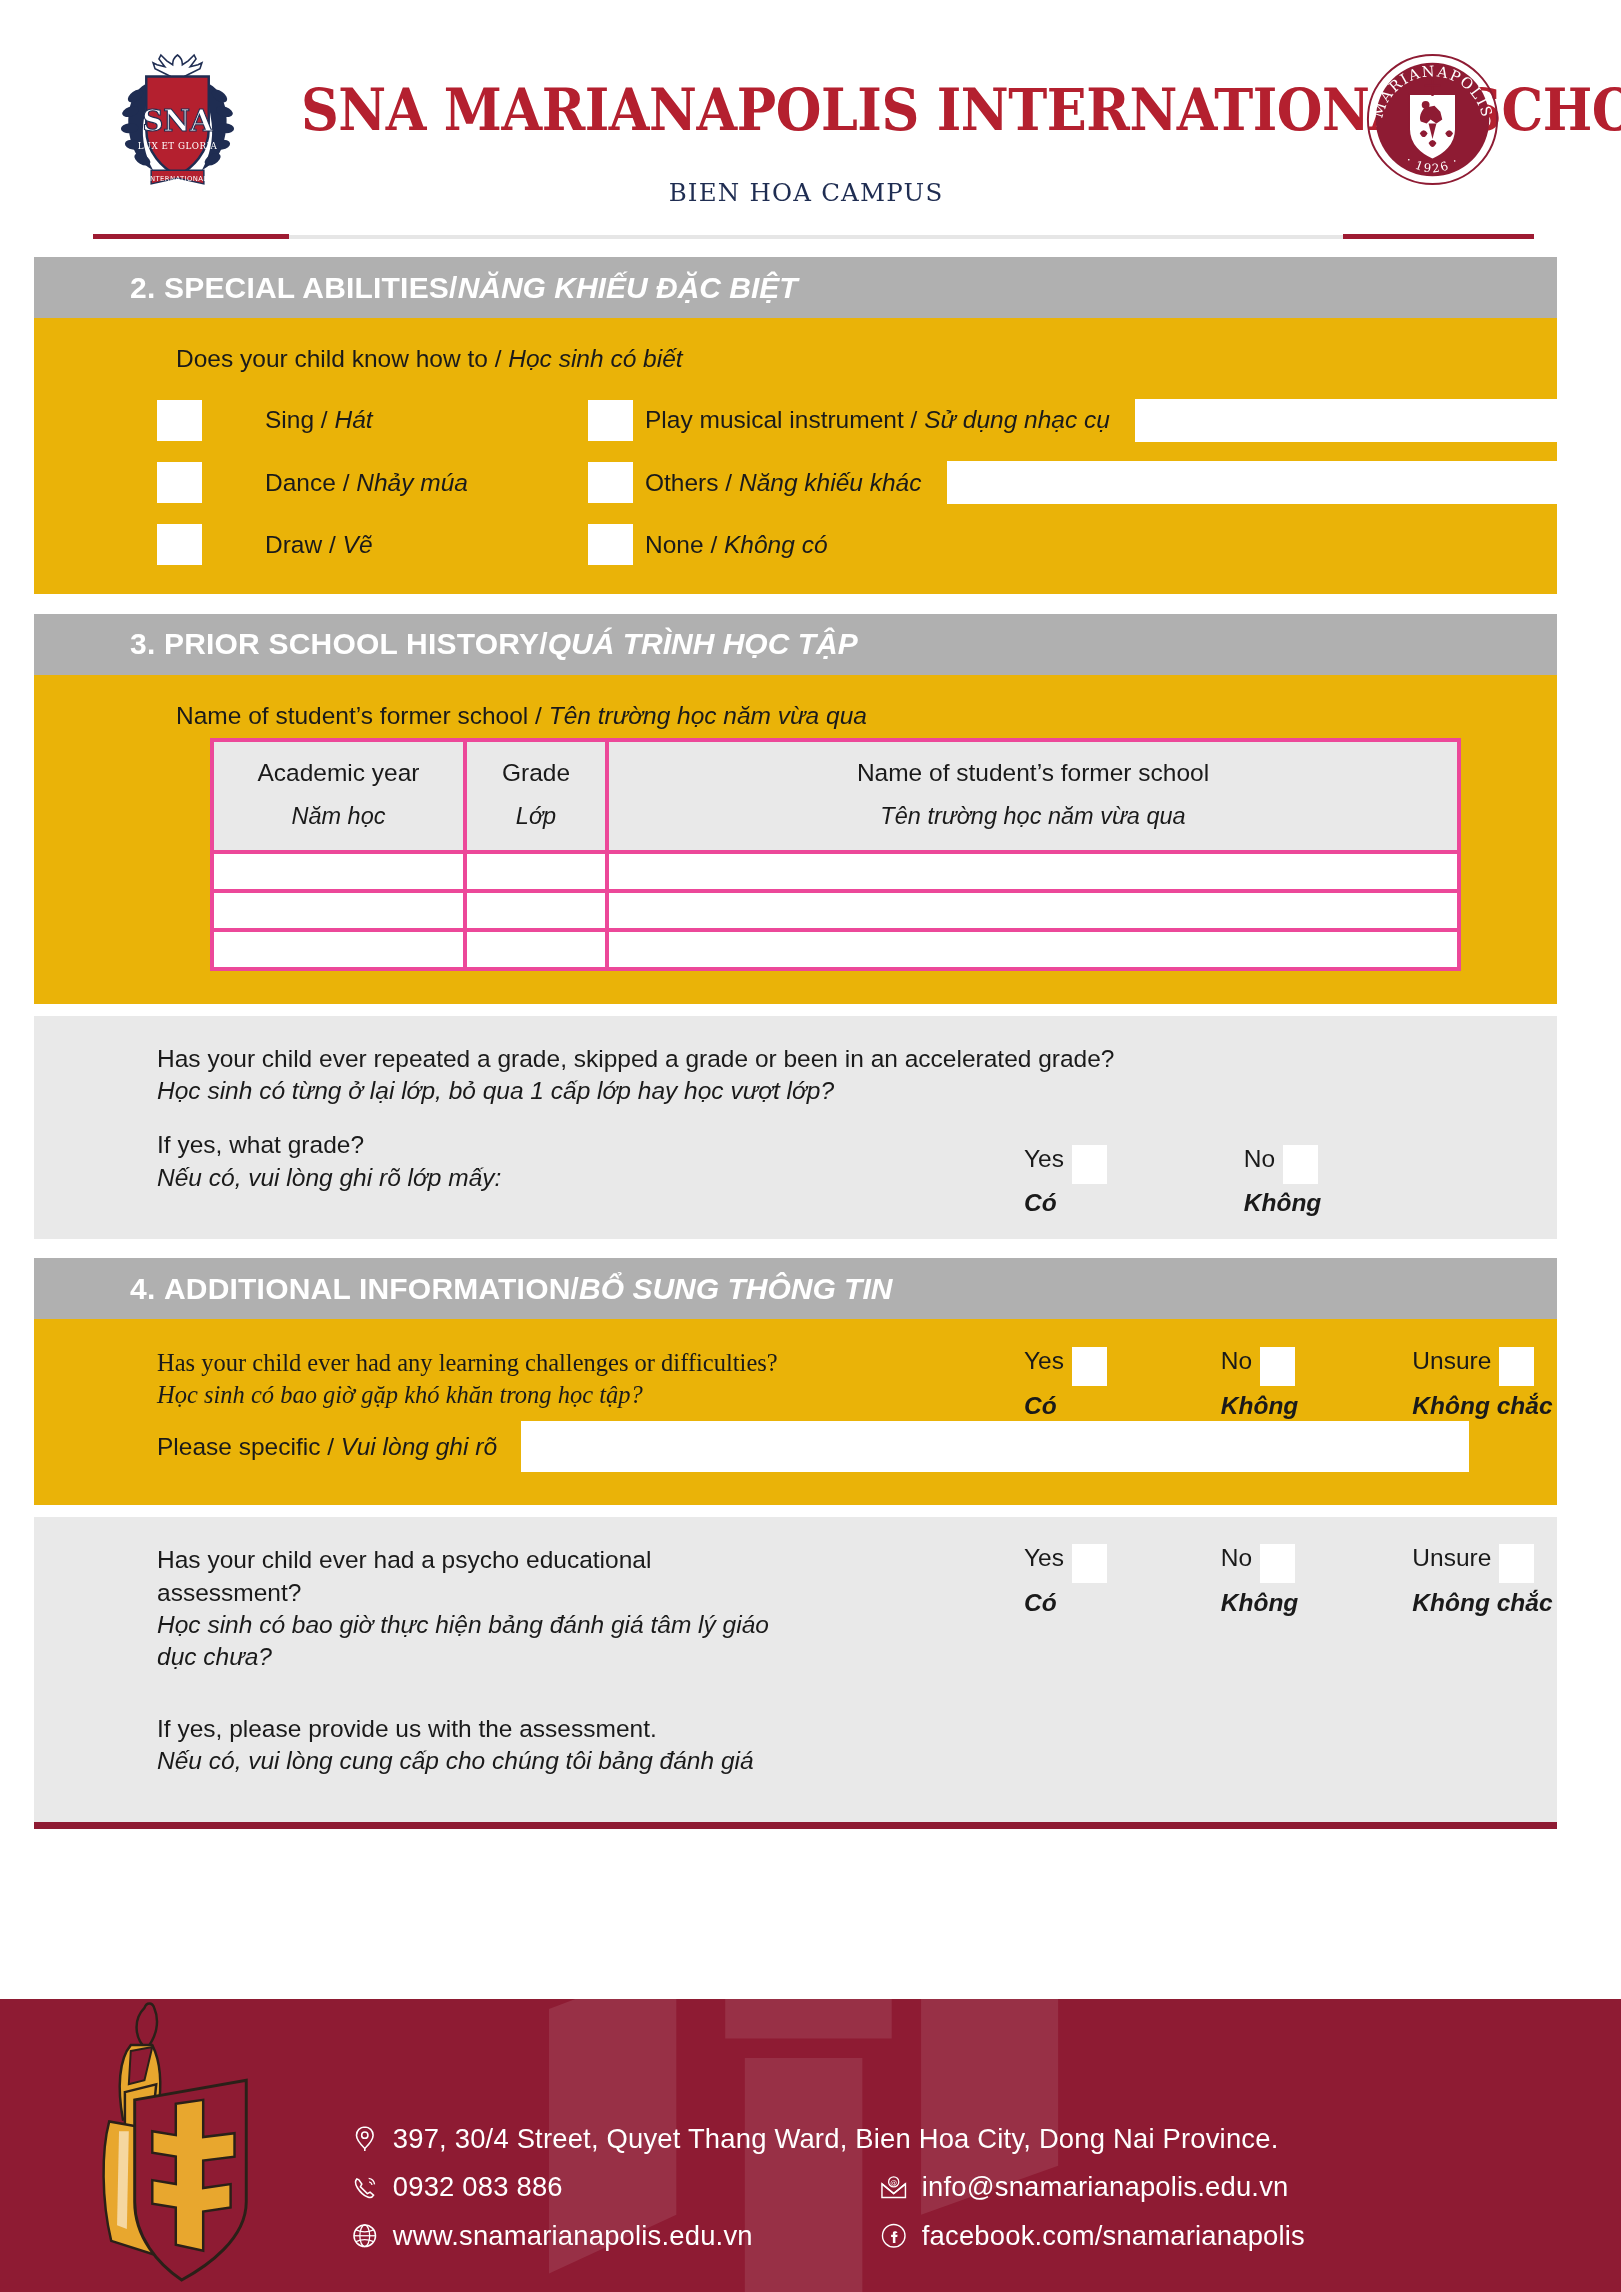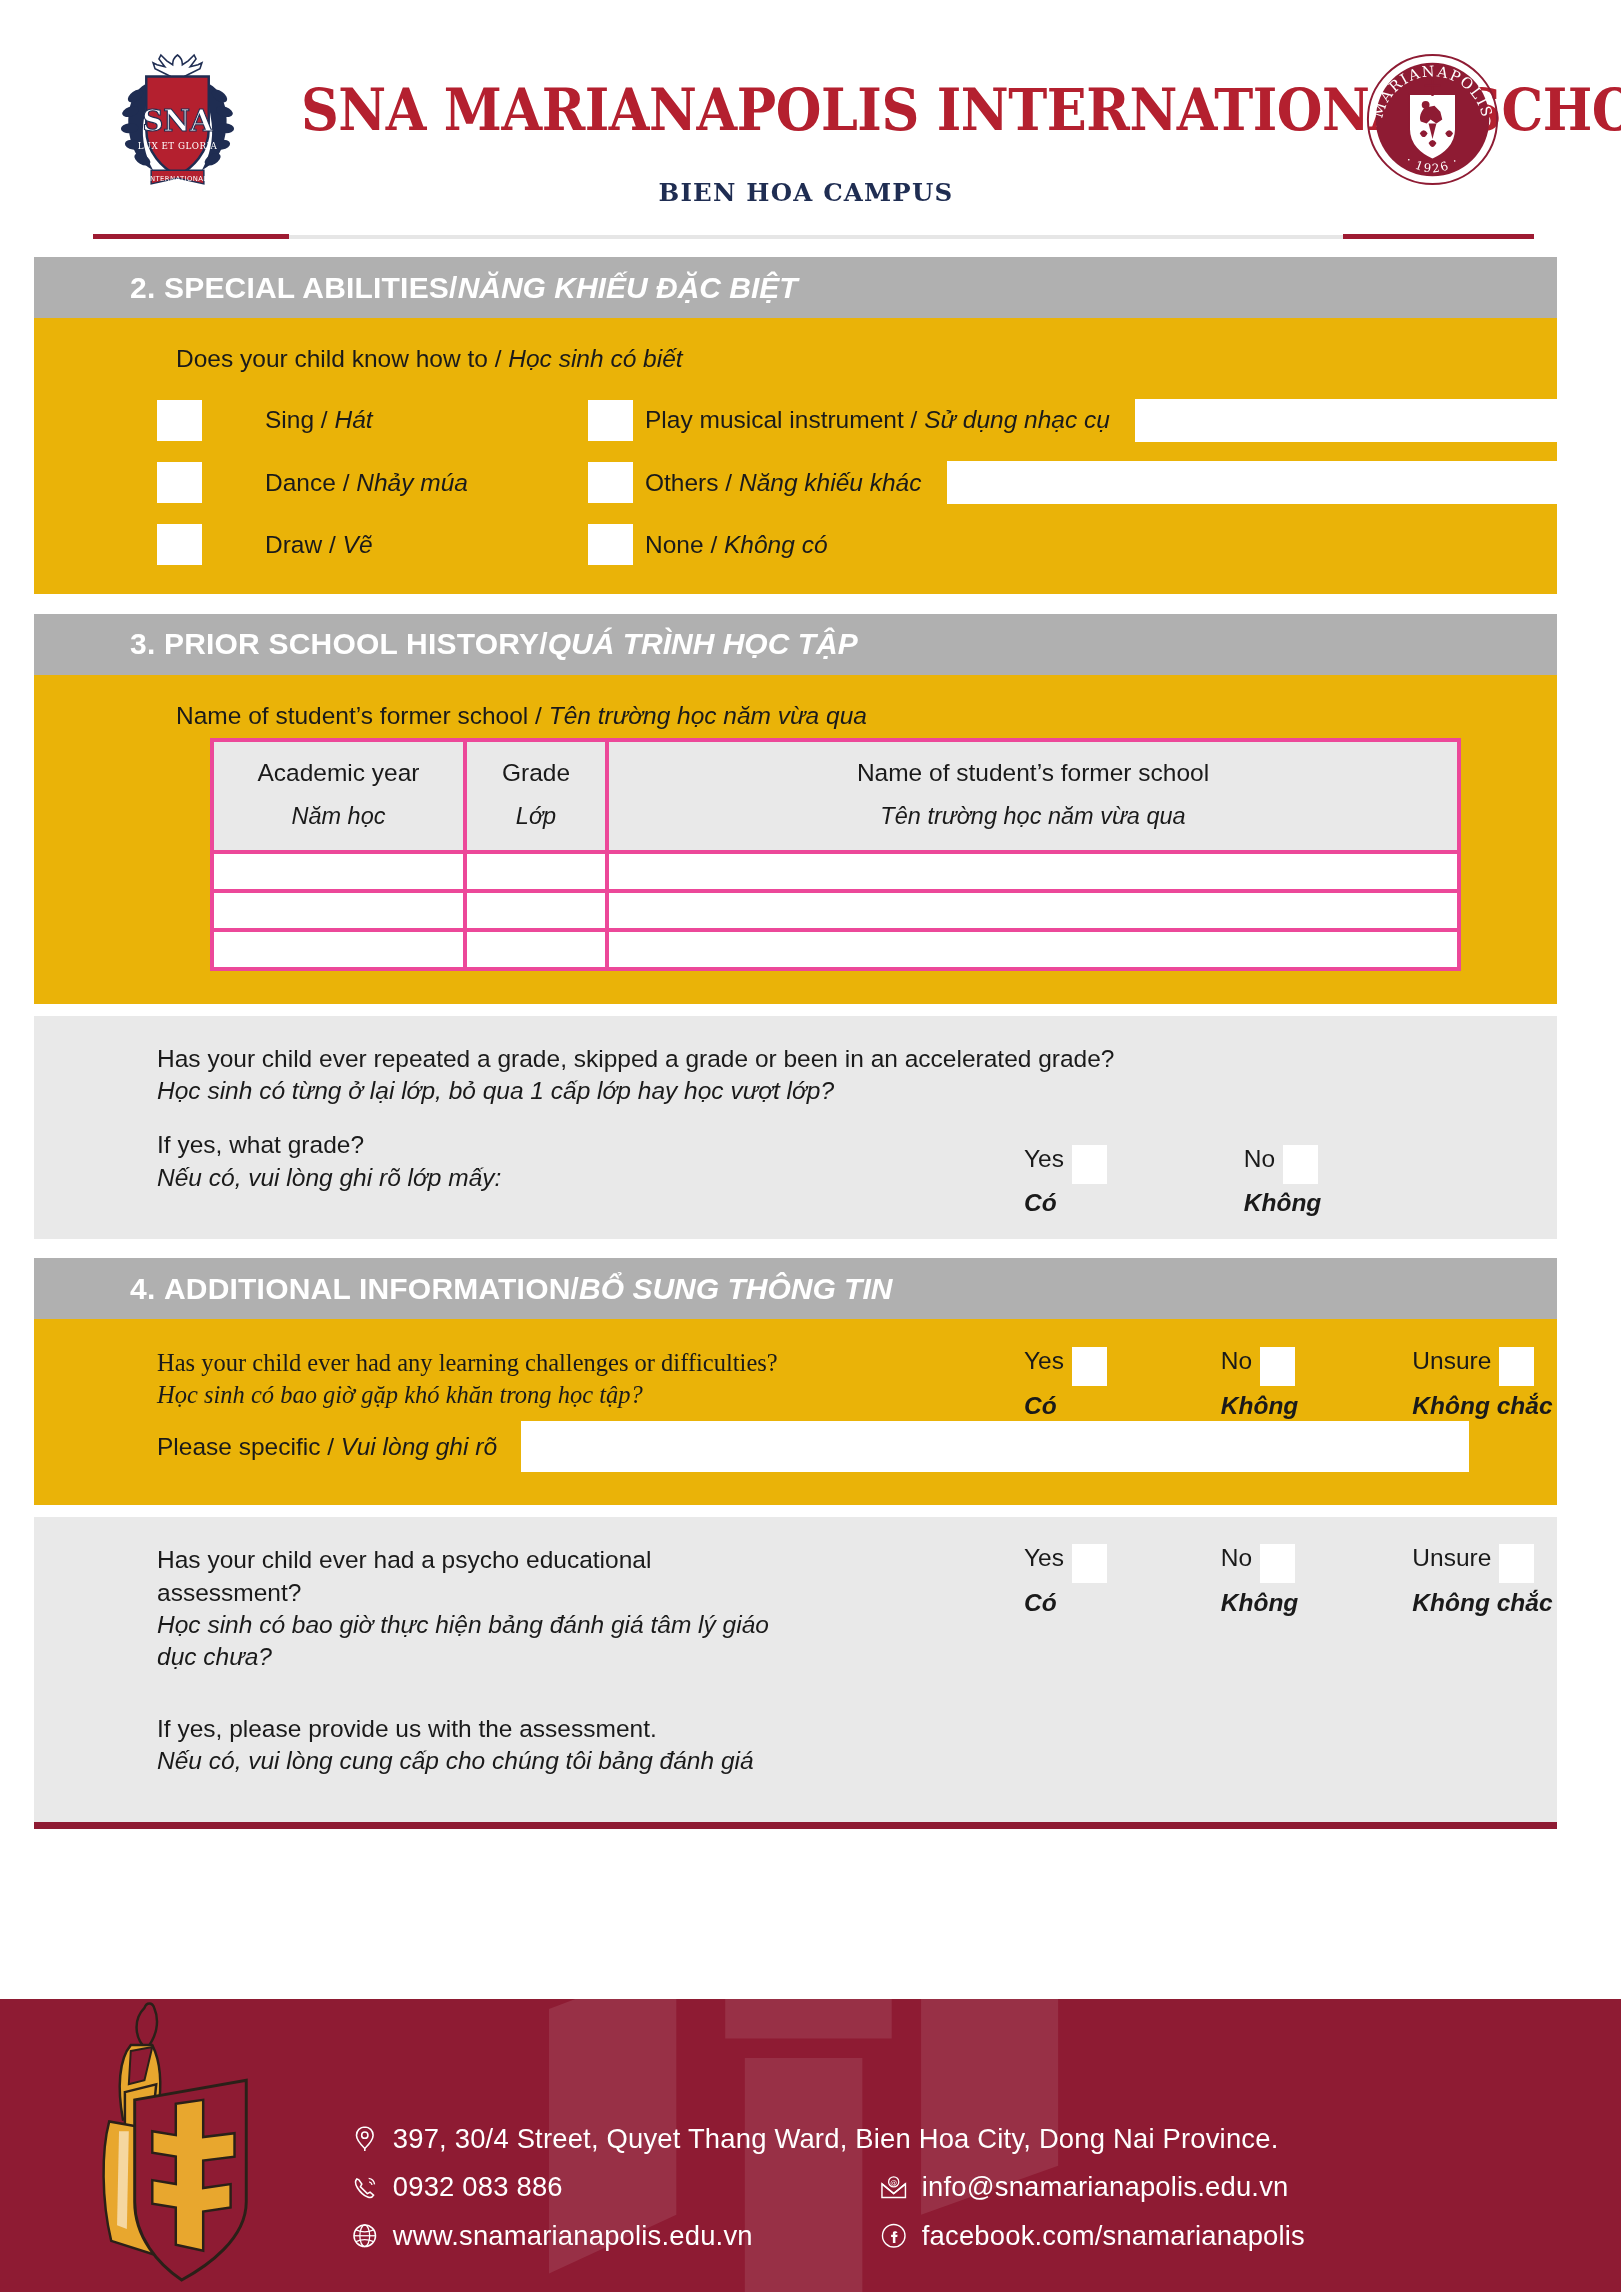--- a/index.html
+++ b/index.html
@@ -29,21 +29,21 @@
     font-size: 57px;
     letter-spacing: -0.5px;
     color: #b4202f;
     transform: scaleX(0.92);
     white-space: nowrap;
   }
   .campus-subtitle {
     position: absolute; left: 257px; top: 178px; width: 1098px;
     text-align: center;
     font-family: "DejaVu Serif", serif;
-    font-weight: bold;
+    font-weight: normal;
     font-size: 24.5px;
     letter-spacing: 1.2px;
     color: #1f2d52;
   }
   .rule-wrap {
     position: absolute; left: 0; top: 234px; width: 1621px; height: 5.9px;
   }
   .rule-grey {
     position: absolute; left: 93px; top: 1px; width: 1441px; height: 3.9px;
     background: #e6e6e6;

